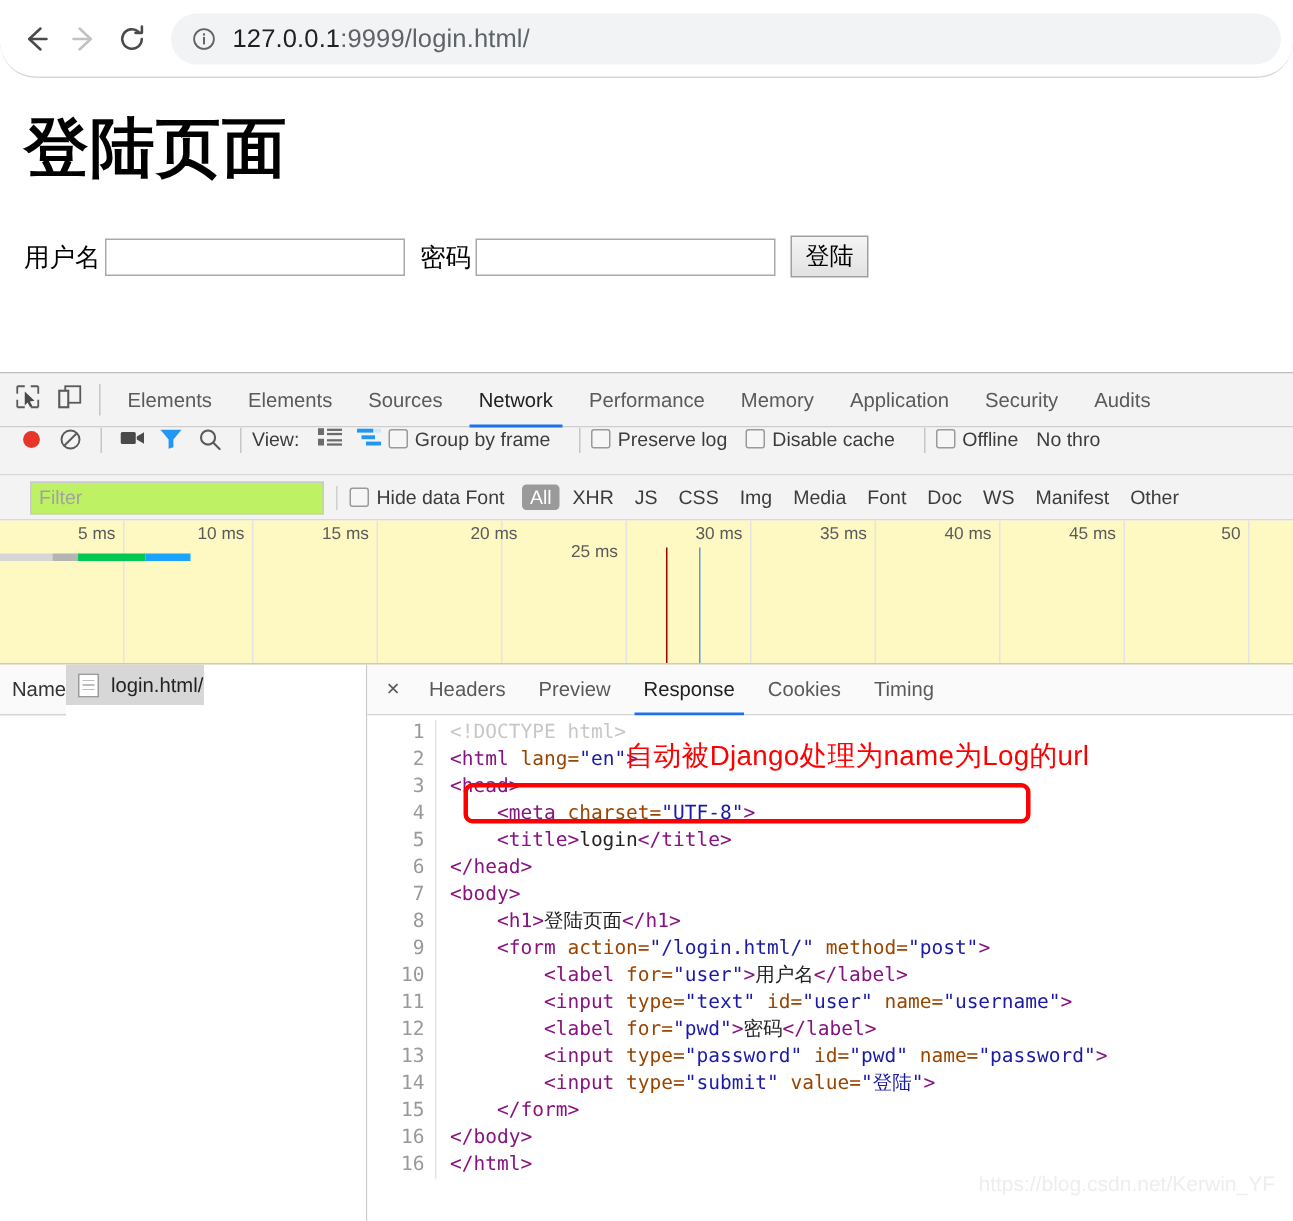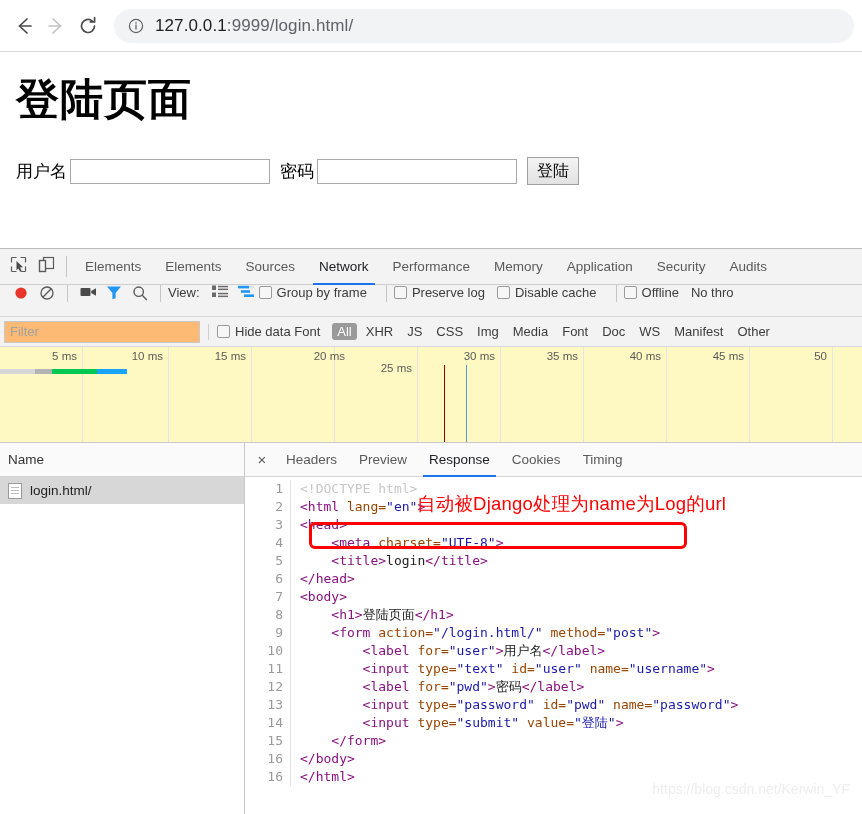--- a/index.html
+++ b/index.html
@@ -13,20 +13,21 @@
 
   
   #browser-chrome {
     height: 52px;
     background: #ffffff;
     display: flex;
     align-items: center;
     padding: 0 8px;
     border-bottom: 1px solid #d8d8d8;
     position: relative;
+    border-radius: 24px;
   }
   .nav-btn {
     width: 32px; height: 32px;
     display: flex; align-items: center; justify-content: center;
     border-radius: 50%;
     flex: 0 0 auto;
   }
   .nav-btn svg { display: block; }
   #omnibox {
     flex: 1 1 auto;
@@ -173,23 +174,23 @@
     background: #f3f3f3;
     border-bottom: 1px solid #d8d8d8;
     font-size: 13px;
     color: #3c3c3c;
     white-space: nowrap;
     overflow: hidden;
   }
   #filter-input {
     width: 196px;
     height: 22px;
-    margin-left: 4px;
+    margin-left: 20px;
     border: 1px solid #c9c9c9;
-    background: #fdba74;
+    background: #bef264;
     font-size: 13px;
     padding: 0 5px;
     color: #444;
     font-family: "Liberation Sans", sans-serif;
     flex: 0 0 196px;
   }
   #filter-input::placeholder { color: #a2a2a2; }
   #dt-filterbar .vsep { width:1px; height:16px; background:#cfcfcf; margin:0 8px; flex:0 0 1px;}
   .type-chip {
     padding: 1px 5px;
@@ -242,21 +243,21 @@
     display: flex;
     min-height: 0;
     background: #fff;
   }
   #req-panel {
     width: 245px;
     flex: 0 0 245px;
     border-right: 1px solid #c9c9c9;
     background: #fff;
     display: flex;
-    flex-direction: column;
+    flex-direction: row;
   }
   #req-header {
     height: 34px;
     display: flex; align-items: center;
     padding-left: 8px;
     font-size: 13.5px;
     color: #333;
     border-bottom: 1px solid #d4d4d4;
     background: #fafafa;
   }

